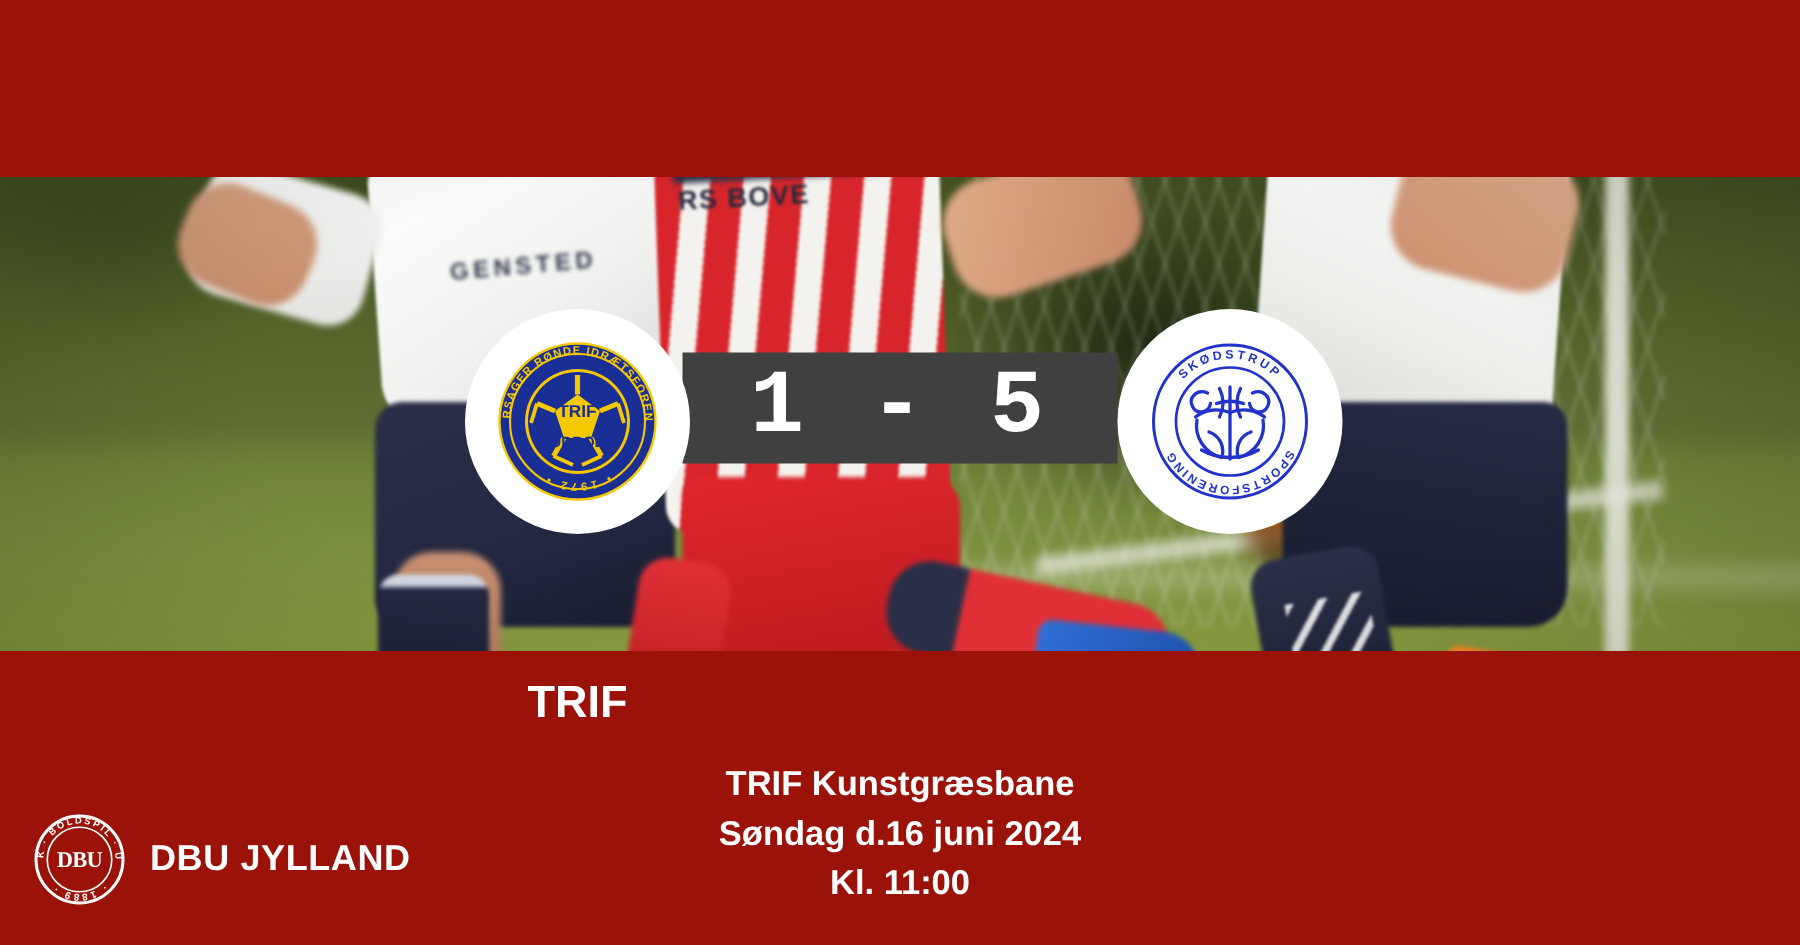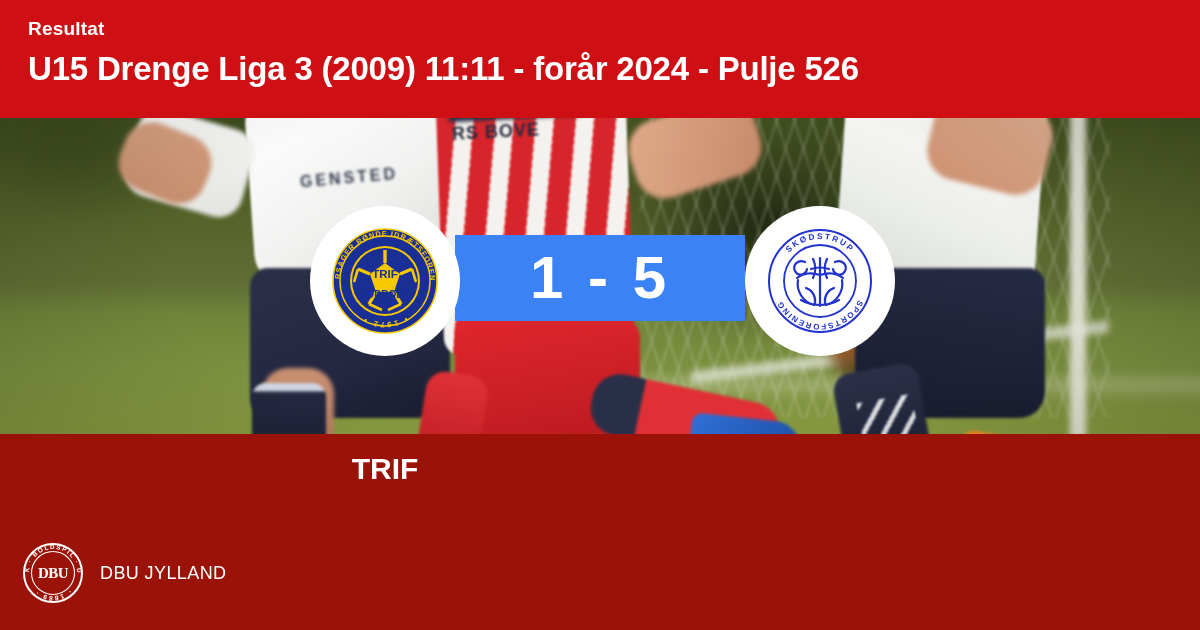--- a/index.html
+++ b/index.html
@@ -226,24 +226,24 @@
   }
   .ph-vignette {
     left: 0; top: 0; width: 1200px; height: 316px;
     background: radial-gradient(ellipse 780px 330px at 600px 150px,
       rgba(0,0,0,0) 55%, rgba(0,0,0,.18) 100%);
   }
 
   
   .score-band {
     position: absolute; left: 455px; top: 235px;
-    width: 290px; height: 86px;
-    background: #3b82f6;
+    width: 290px; height: 74px;
+    background: #404040;
     z-index: 6;
-    display: flex; align-items: center; justify-content: center;
+    display: flex; align-items: center; justify-content: center; font-family: Liberation Mono, monospace;
   }
   .score-text {
     color: #ffffff;
     font-size: 60px;
     font-weight: bold;
     letter-spacing: 4px;
     line-height: 60px;
   }
 
   
@@ -283,33 +283,29 @@
     color: #ffffff; font-size: 23px; font-weight: bold;
     line-height: 33px; white-space: nowrap;
   }
 
   
   .dbu {
     position: absolute; left: 22px; top: 108px;
     display: flex; align-items: center; gap: 16px;
   }
   .dbu-label {
-    color: #ffffff; font-size: 18px; font-weight: normal;
+    color: #ffffff; font-size: 24px; font-weight: bold;
     letter-spacing: .4px; white-space: nowrap;
   }
 </style>
 </head>
 <body>
 
 <div class="poster">
 
-  <div class="header">
-    <div class="header-kicker">Resultat</div>
-    <div class="header-title">U15 Drenge Liga 3 (2009) 11:11 - forår 2024 - Pulje 526</div>
-  </div>
 
   <div class="photo">
     <div class="ph-layer ph-trees"></div>
     <div class="ph-layer ph-grass"></div>
     <div class="ph-layer ph-darkbg"></div>
     <div class="ph-layer ph-net"></div>
     <div class="ph-layer ph-goalbar"></div>
     <div class="ph-layer ph-goalpost"></div>
     <div class="ph-layer ph-farplayer"></div>
     <div class="ph-layer ph-grassline"></div>
@@ -405,20 +401,25 @@
       </text>
     </svg>
   </div>
 
   <div class="bottom">
 
     <div class="team-names">
       <div class="team-name home">TRIF</div>
     </div>
 
+    <div class="match-info">
+      <div>TRIF Kunstgræsbane</div>
+      <div>Søndag d.16 juni 2024</div>
+      <div>Kl. 11:00</div>
+    </div>
 
     <div class="dbu">
       <svg width="62" height="62" viewBox="0 0 62 62">
         <defs>
           <path id="dbuTop" d="M 31,31 m -24,0 a 24,24 0 1 1 48,0" fill="none"></path>
           <path id="dbuBot" d="M 31,31 m 23,0 a 23,23 0 1 1 -46,0" fill="none"></path>
         </defs>
         <circle cx="31" cy="31" r="30" fill="#9b1209"></circle>
         <circle cx="31" cy="31" r="29" fill="none" stroke="#ffffff" stroke-width="2"></circle>
         <circle cx="31" cy="31" r="21.5" fill="none" stroke="#ffffff" stroke-width="1.1"></circle>

